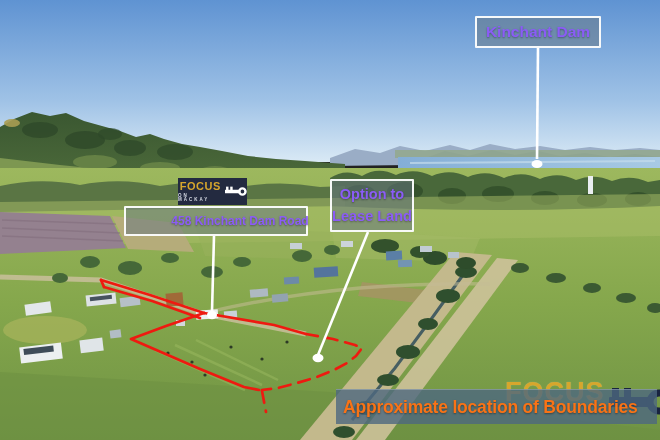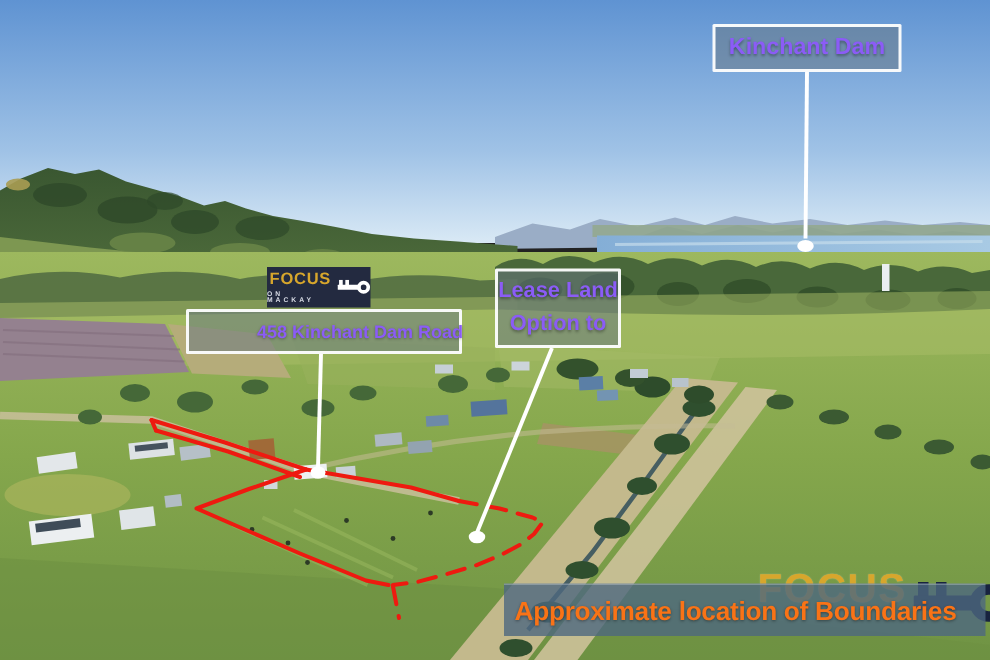--- a/index.html
+++ b/index.html
@@ -233,22 +233,22 @@
 
   <div class="lbl" id="dam-label">
     <span>Kinchant Dam</span>
   </div>
 
   <div class="lbl" id="address-label">
     <span>458 Kinchant Dam Road</span>
   </div>
 
   <div class="lbl" id="lease-label">
+    <span>Option to</span>
     <span>Lease Land</span>
-    <span>Option to</span>
   </div>
 
   <div id="brand-logo">
     <div class="col">
       <span class="nm">FOCUS</span>
       <span class="tg">ON MACKAY</span>
     </div>
     <svg width="22" height="13" viewBox="0 0 62 36">
       <rect x="3" y="4" width="7" height="10" fill="#fff"></rect>
       <rect x="15" y="4" width="7" height="10" fill="#fff"></rect>

